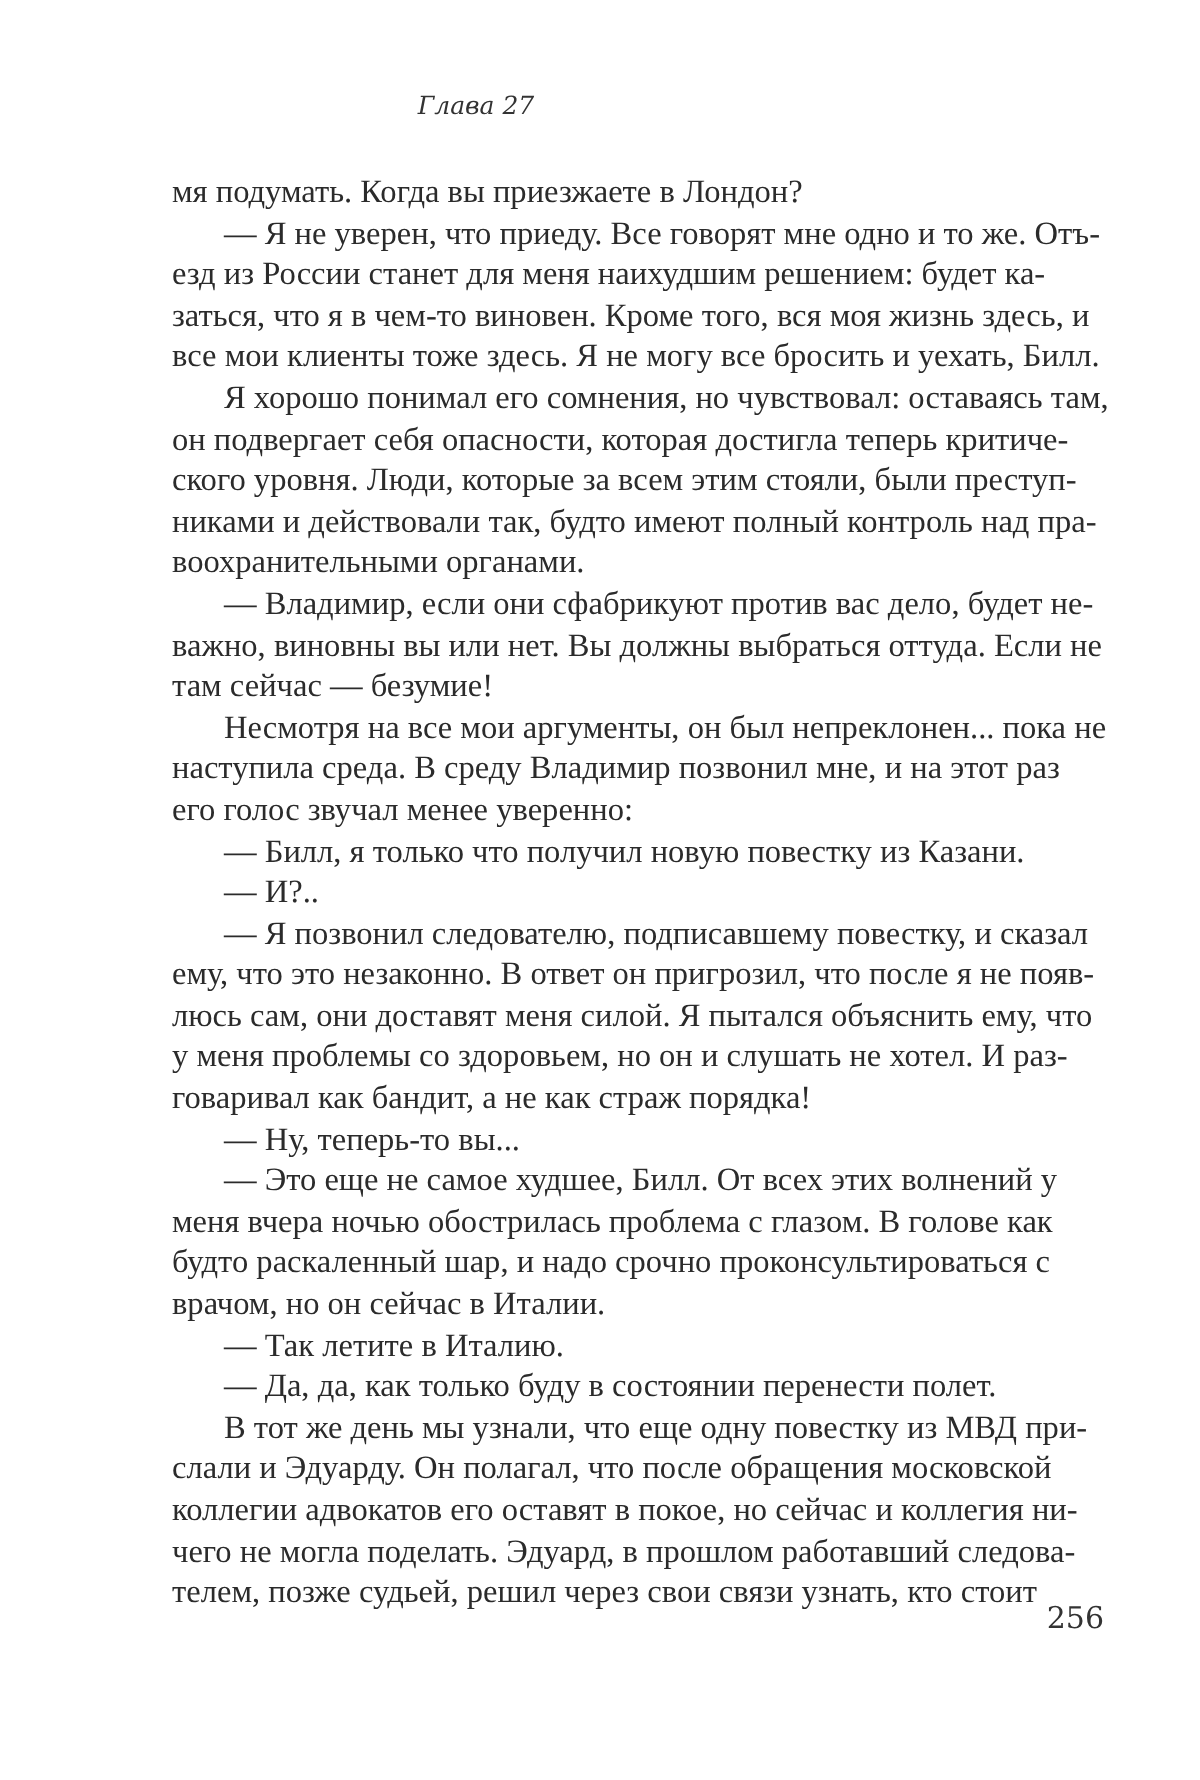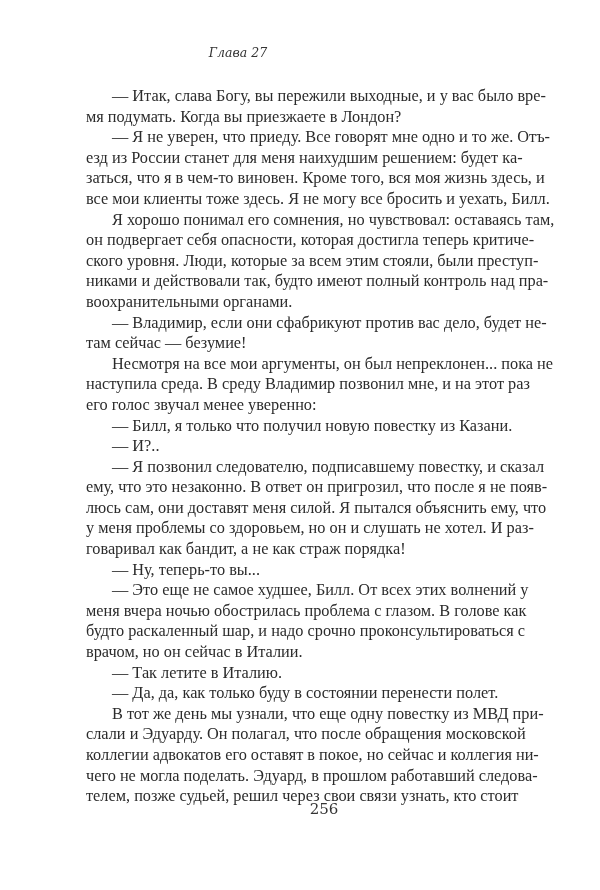--- a/index.html
+++ b/index.html
@@ -46,52 +46,51 @@
       text-align-last: left;
     }
     .line.indent {
       padding-left: 26px;
     }
     .page-number {
       position: absolute;
       top: 800px;
       left: 0;
       width: 552px;
-      text-align: center;
+      text-align: right;
       font-family: "DejaVu Serif", serif;
       font-size: 15px;
       color: #333;
-      margin-left: 48px;
     }
   </style>
 </head>
 <body>
 
 <div class="running-head">Глава 27</div>
 
 <div class="page-body" id="page-body">
     <div>
-      <span class="line indent">— Итак, слава Богу, вы пережили выходные, и у вас было вре-</span>
       <span class="line last">мя подумать. Когда вы приезжаете в Лондон?</span>
     </div>
     <div>
       <span class="line indent">— Я не уверен, что приеду. Все говорят мне одно и то же. Отъ-</span>
       <span class="line">езд из России станет для меня наихудшим решением: будет ка-</span>
       <span class="line">заться, что я в чем-то виновен. Кроме того, вся моя жизнь здесь, и</span>
       <span class="line last">все мои клиенты тоже здесь. Я не могу все бросить и уехать, Билл.</span>
     </div>
     <div>
       <span class="line indent">Я хорошо понимал его сомнения, но чувствовал: оставаясь там,</span>
       <span class="line">он подвергает себя опасности, которая достигла теперь критиче-</span>
       <span class="line">ского уровня. Люди, которые за всем этим стояли, были преступ-</span>
       <span class="line">никами и действовали так, будто имеют полный контроль над пра-</span>
       <span class="line last">воохранительными органами.</span>
     </div>
     <div>
       <span class="line indent">— Владимир, если они сфабрикуют против вас дело, будет не-</span>
+      <span class="line">важно, виновны вы или нет. Вы должны выбраться оттуда. Если не</span>
       <span class="line last">там сейчас — безумие!</span>
     </div>
     <div>
       <span class="line indent">Несмотря на все мои аргументы, он был непреклонен... пока не</span>
       <span class="line">наступила среда. В среду Владимир позвонил мне, и на этот раз</span>
       <span class="line last">его голос звучал менее уверенно:</span>
     </div>
     <div>
       <span class="line indent last">— Билл, я только что получил новую повестку из Казани.</span>
     </div>

